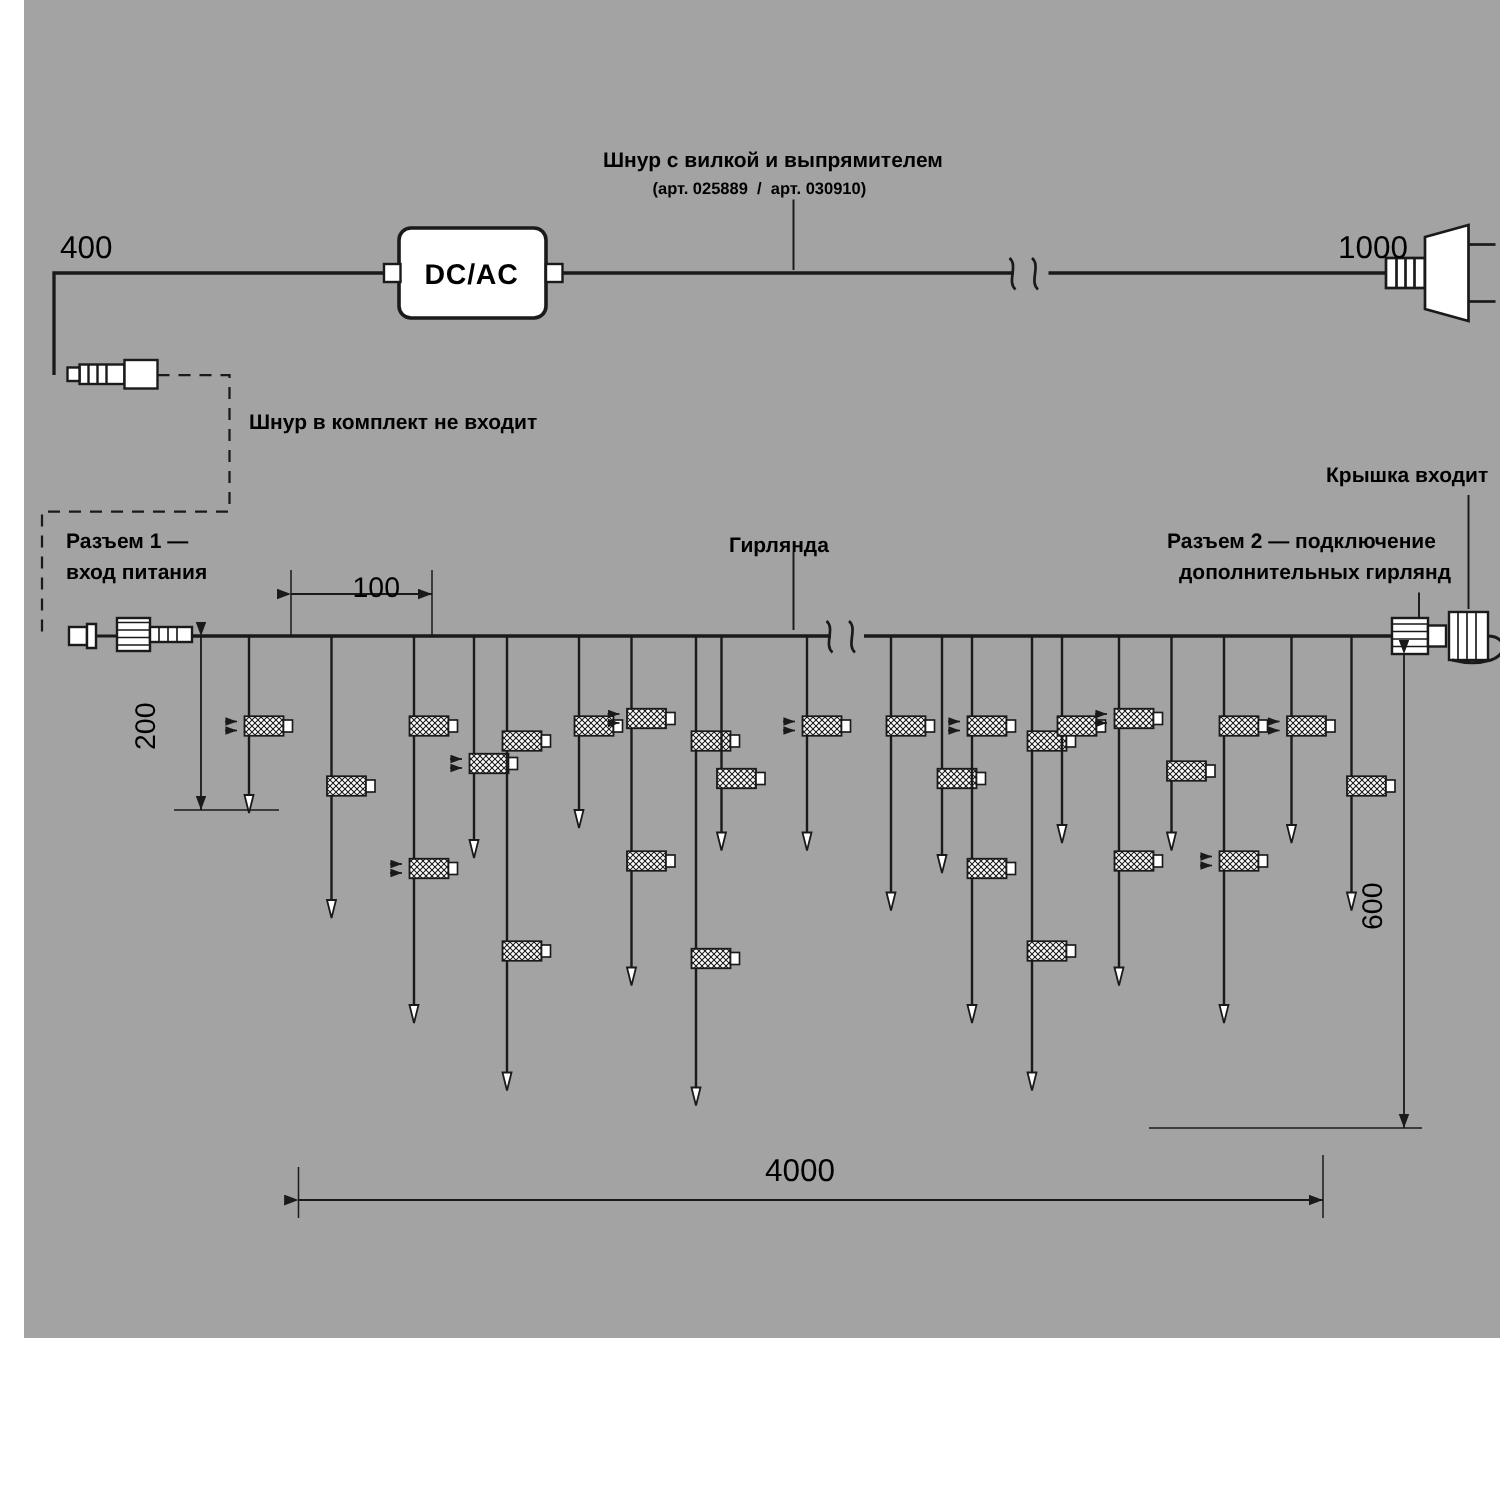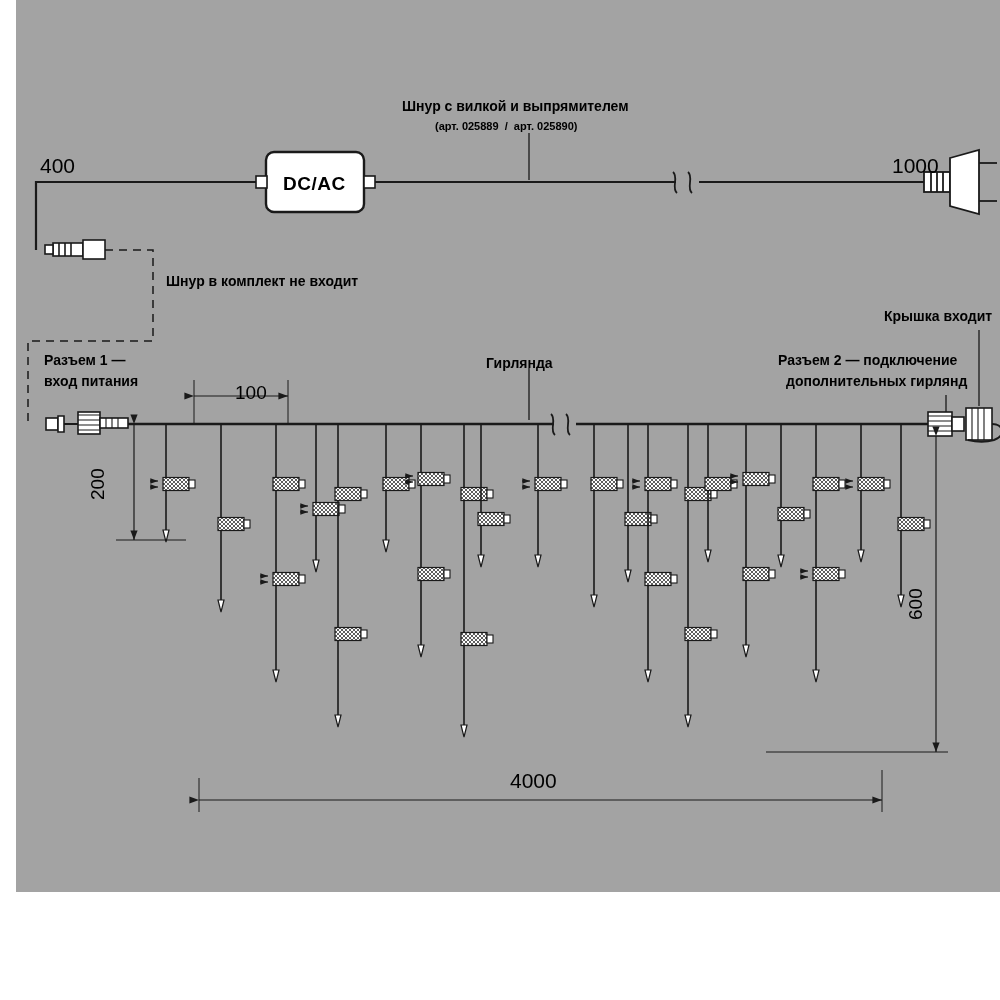--- a/index.html
+++ b/index.html
@@ -381,21 +381,21 @@
     </g>
 
     <g stroke="#1a1a1a" stroke-width="1.2" fill="none">
       <line x1="183" y1="800" x2="866" y2="800" marker-start="url(#arr)" marker-end="url(#arr)"></line>
       <line x1="183" y1="778" x2="183" y2="812" stroke-width="1"></line>
       <line x1="866" y1="770" x2="866" y2="812" stroke-width="1"></line>
     </g>
   </svg>
 
   <div class="lbl callout" style="left:386px; top:98px;">Шнур с вилкой и выпрямителем</div>
-  <div class="lbl callout-sub" style="left:419px; top:120px;">(арт. 025889  /  арт. 025890)</div>
+  <div class="lbl callout-sub" style="left:419px; top:120px;">(арт. 025889  /  арт. 030910)</div>
 
   <div class="lbl dim-big" style="left:24px; top:153px;">400</div>
   <div class="lbl dim-big" style="left:876px; top:153px;">1000</div>
 
   <div class="lbl dcac" style="left:267px; top:172px;">DC/AC</div>
 
   <div class="lbl note" style="left:150px; top:273px;">Шнур в комплект не входит</div>
 
   <div class="lbl callout" style="left:28px; top:352px;">Разъем 1 —</div>
   <div class="lbl callout" style="left:28px; top:373px;">вход питания</div>

